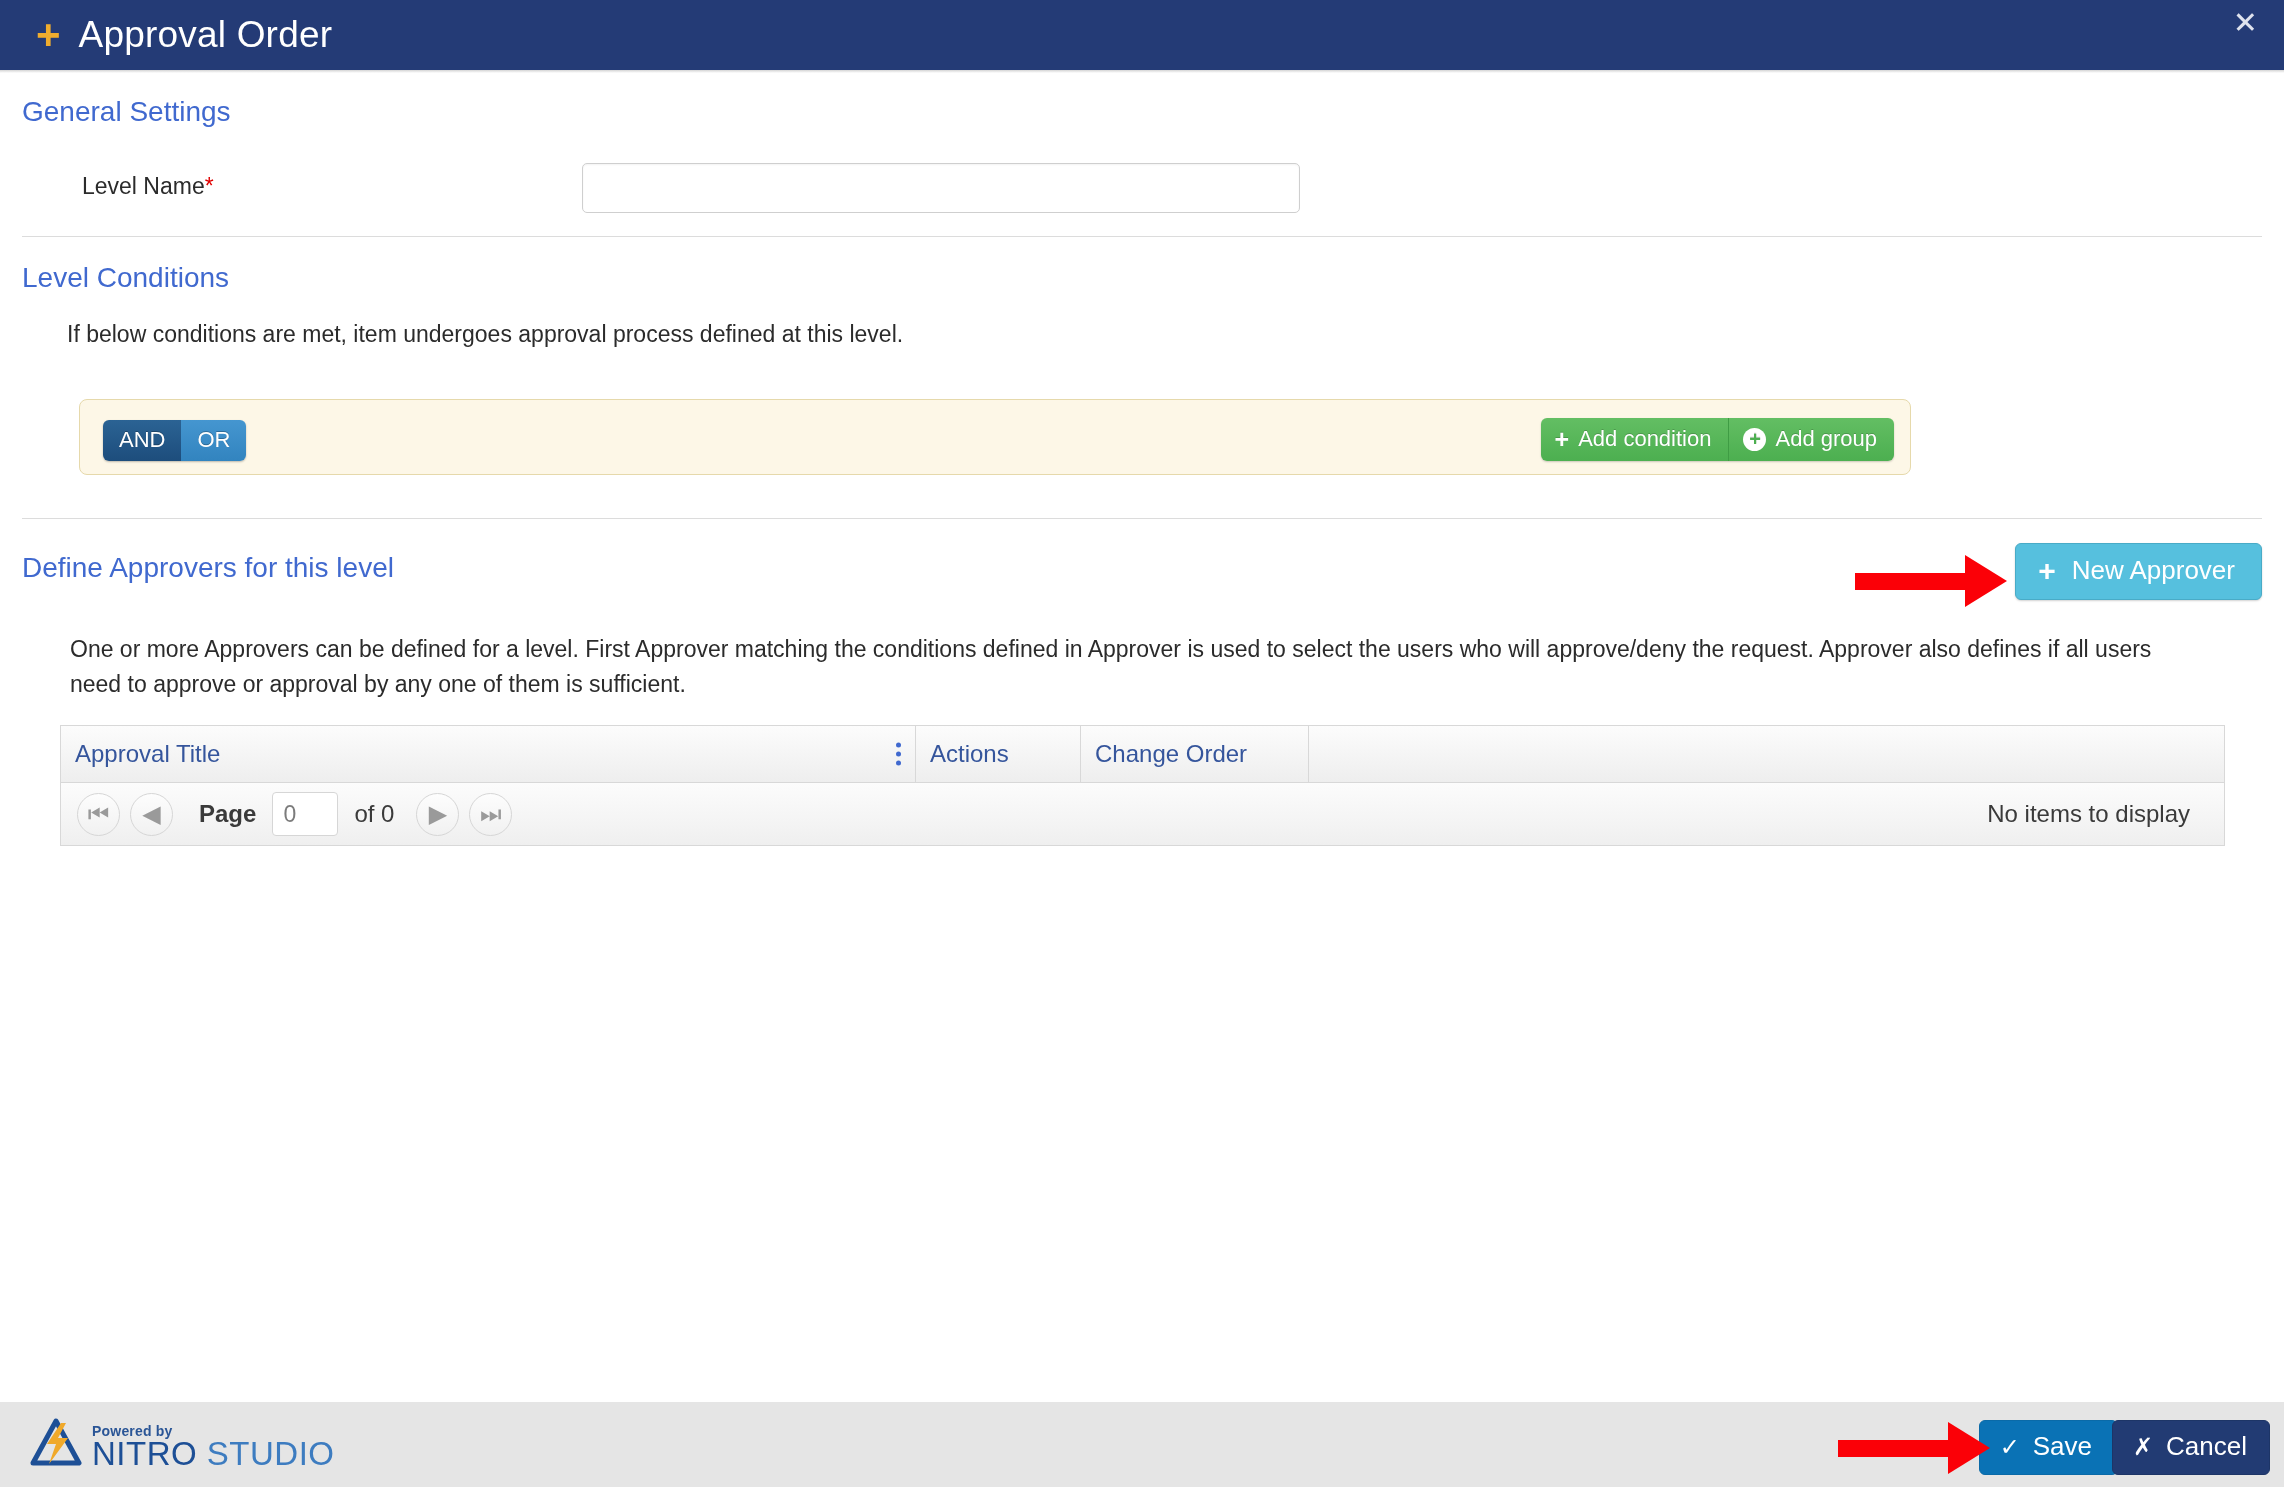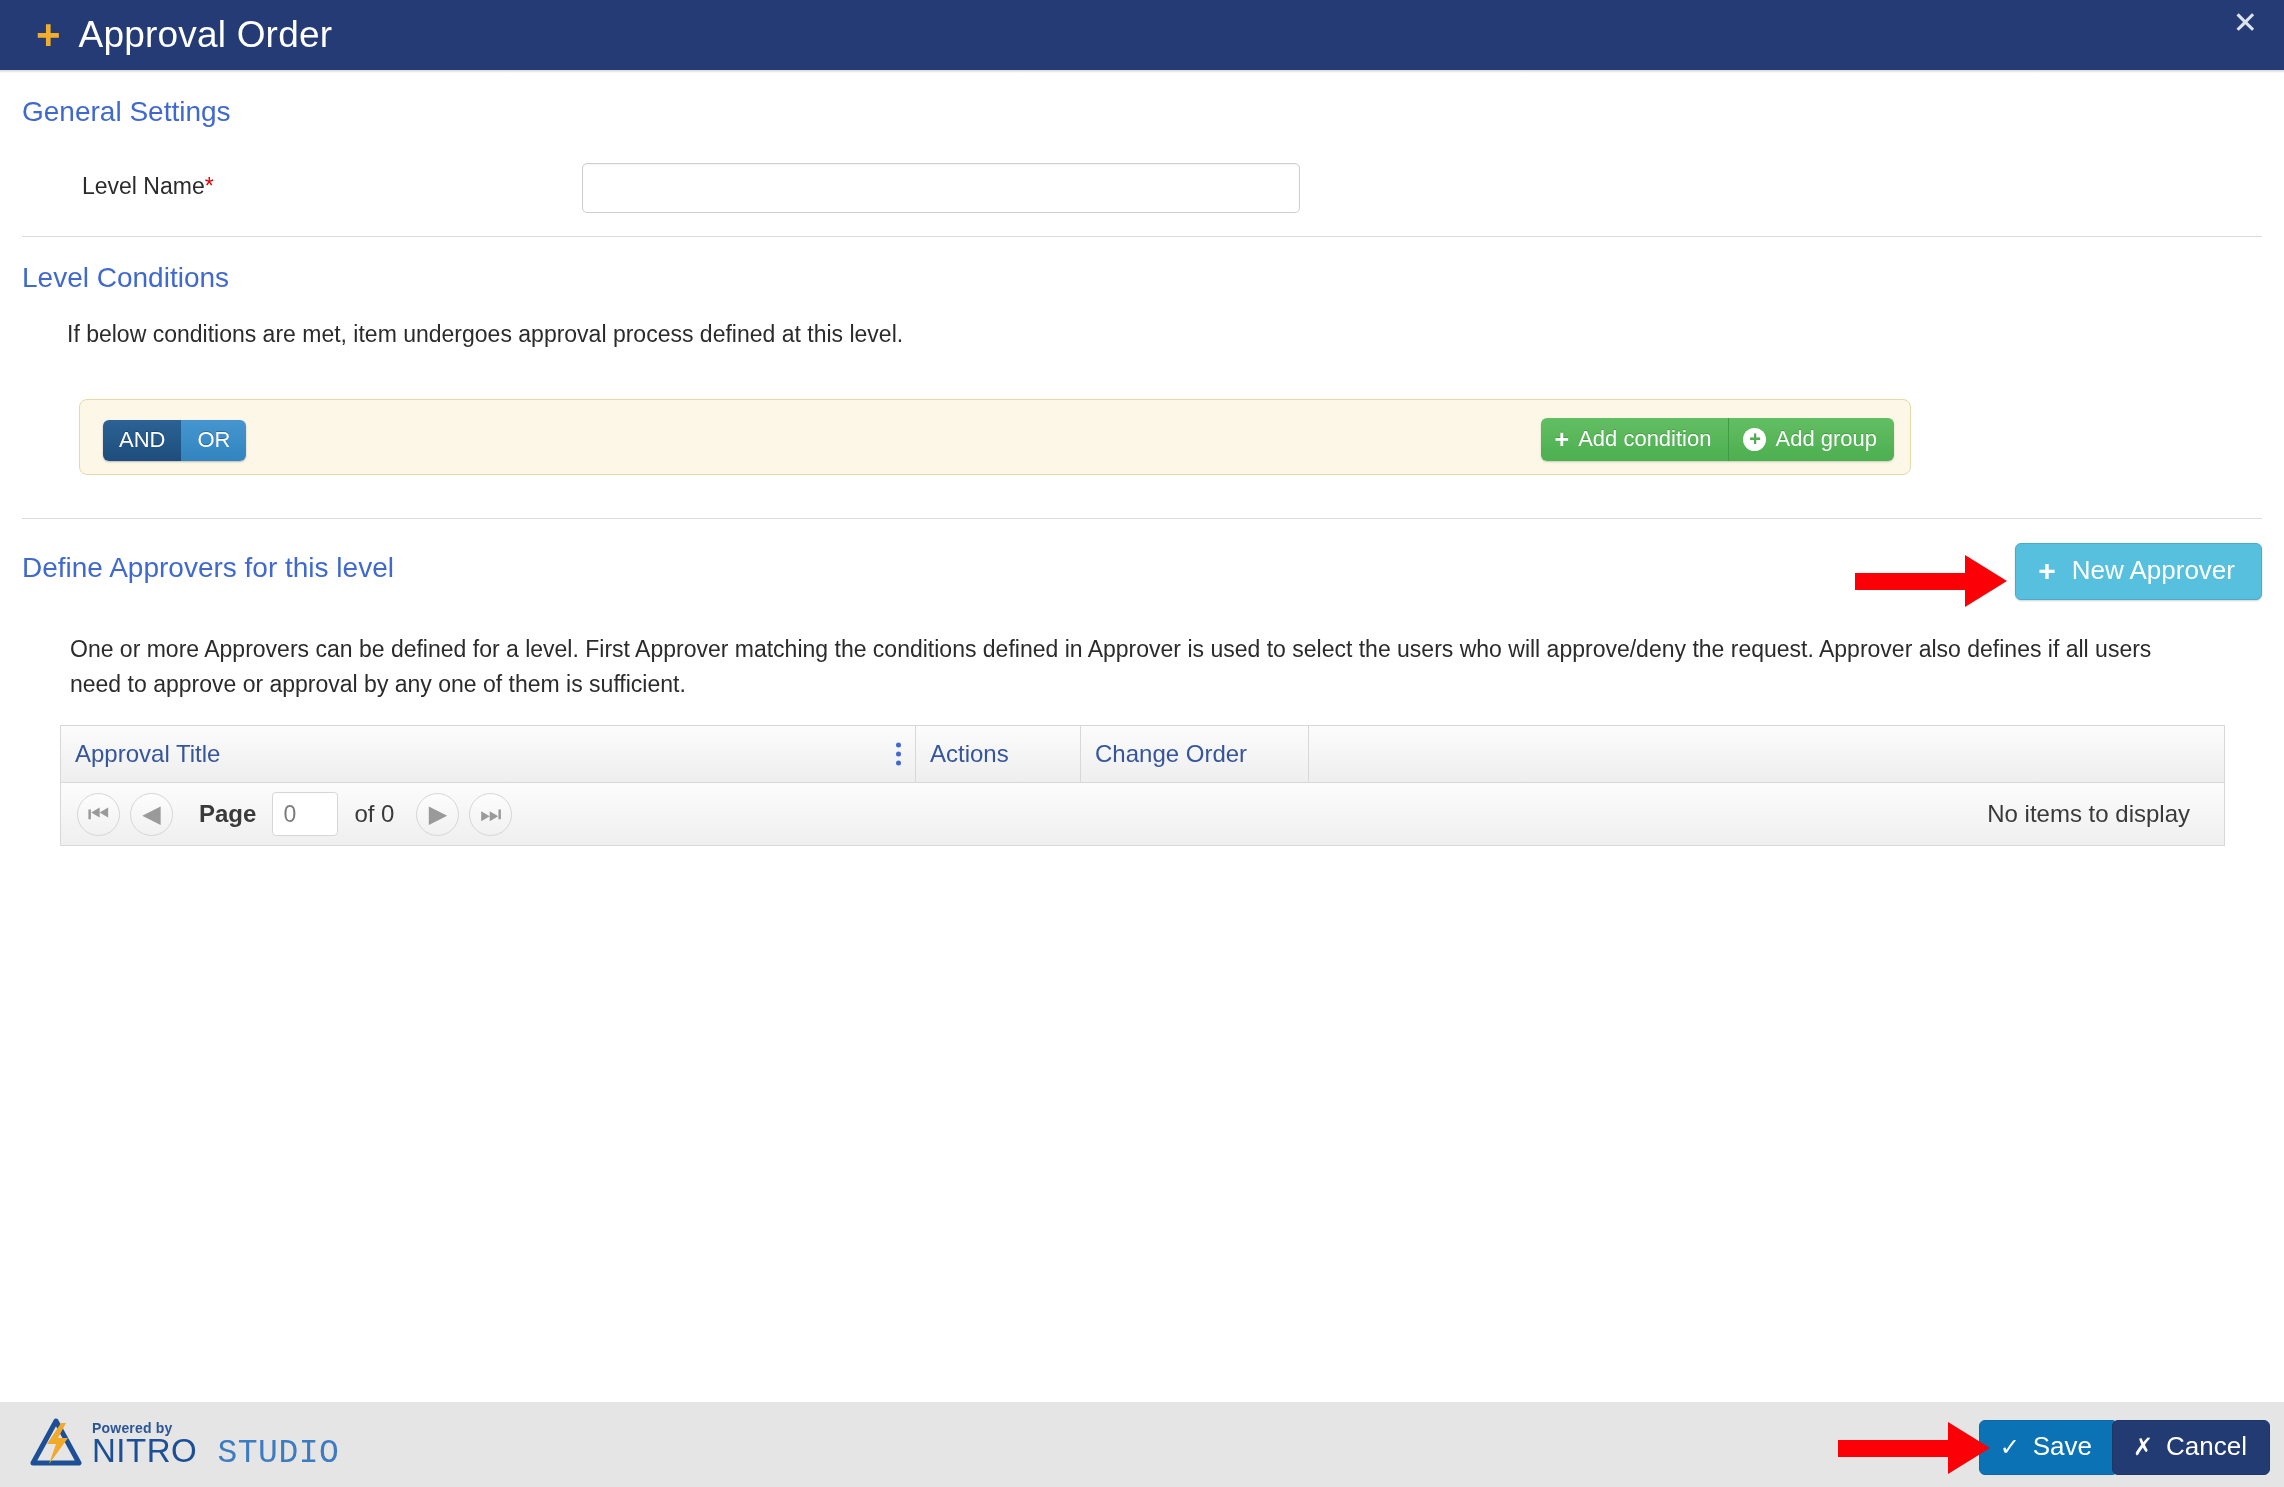--- a/index.html
+++ b/index.html
@@ -173,21 +173,21 @@
   .footer {
     position:absolute; left:0; bottom:0; width:2284px; height:85px;
     background:#e5e5e5;
   }
   .logo { position:absolute; left:30px; top:16px; display:flex; align-items:flex-end; gap:10px; }
   .logo-mark { position:relative; width:52px; height:50px; }
   .logo-txt { position:relative; top:2px; }
   .pw { font-size:14px; font-weight:700; color:#2a5596; letter-spacing:.2px; margin-bottom:-2px; }
   .ns { font-size:33px; letter-spacing:.5px; line-height:1; }
   .ns b { color:#1d4f96; font-weight:400; }
-  .ns span { color:#3d7cc0; font-weight:400;font-family:Liberation Mono, monospace; }
+  .ns span { color:#3d7cc0; font-weight:400; }
 
   .btn-save {
     position:absolute; right:166px; top:18px;
     background:#0a72b5; border:1px solid #0a6aa8; border-radius:6px;
     color:#fff; font-size:26px; padding:10px 25px 12px 20px;
     display:flex; align-items:center; gap:13px; cursor:pointer;
   }
   .btn-cancel {
     position:absolute; right:14px; top:18px;
     background:#223b73; border:1px solid #1d3567; border-radius:6px;

